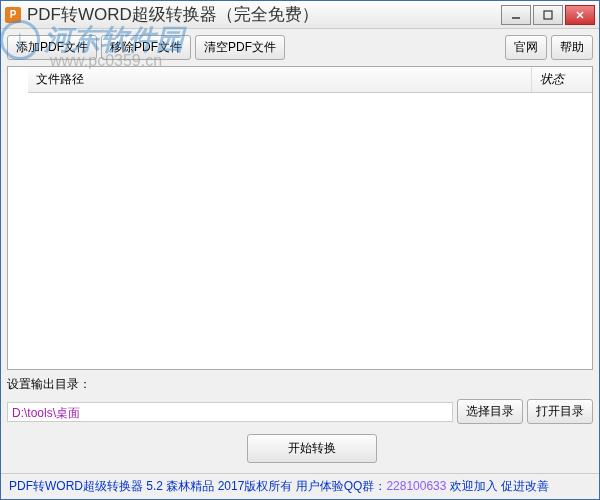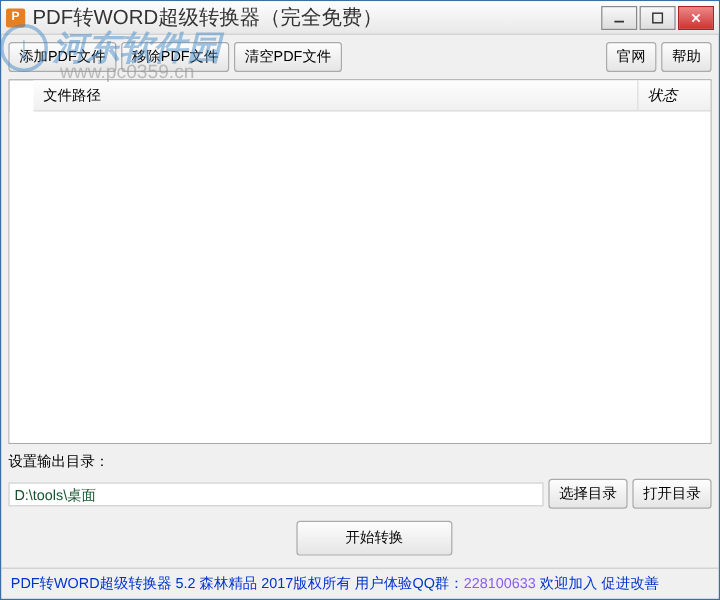--- a/index.html
+++ b/index.html
@@ -28,21 +28,21 @@
     .table-header { display: flex; background: linear-gradient(to bottom, #fdfdfd, #f0f0f0); border-bottom: 1px solid #ccc; margin-left: 20px; }
     .th { padding: 4px 8px; font-size: 12px; border-right: 1px solid #ddd; }
     .th-path { flex: 1; }
     .th-pages { width: 70px; }
     .th-status { width: 60px; border-right: none; font-style: italic; }
     .table-body { flex: 1; background: white; }
     
     .output-row { display: flex; align-items: center; gap: 4px; }
     .output-label { font-size: 12px; }
     .output-path-row { display: flex; align-items: center; gap: 4px; }
-    .output-path { flex: 1; padding: 2px 4px; color: #14532d; font-size: 12px; background: white; border: 1px solid #ccc; height: 20px; }
+    .output-path { flex: 1; padding: 2px 4px; color: #a21caf; font-size: 12px; background: white; border: 1px solid #ccc; height: 20px; }
     
     .convert-row { display: flex; justify-content: center; padding: 4px 0; }
     
     .statusbar { padding: 4px 8px; font-size: 12px; border-top: 1px solid #ccc; color: #0033cc; }
     .statusbar .qq { color: #8b5cf6; }
     
     .watermark { position: absolute; top: 20px; left: 0px; font-size: 28px; font-weight: bold; color: rgba(70, 140, 200, 0.5); font-style: italic; pointer-events: none; z-index: 100; display: flex; align-items: center; }
     .watermark-logo { width: 40px; height: 40px; border: 3px solid rgba(70, 140, 200, 0.5); border-radius: 50%; display: inline-flex; align-items: center; justify-content: center; margin-right: 4px; }
     .watermark-sub { position: absolute; top: 52px; left: 50px; font-size: 16px; color: rgba(150, 150, 150, 0.6); font-family: Arial; pointer-events: none; z-index: 100; }
   </style>

